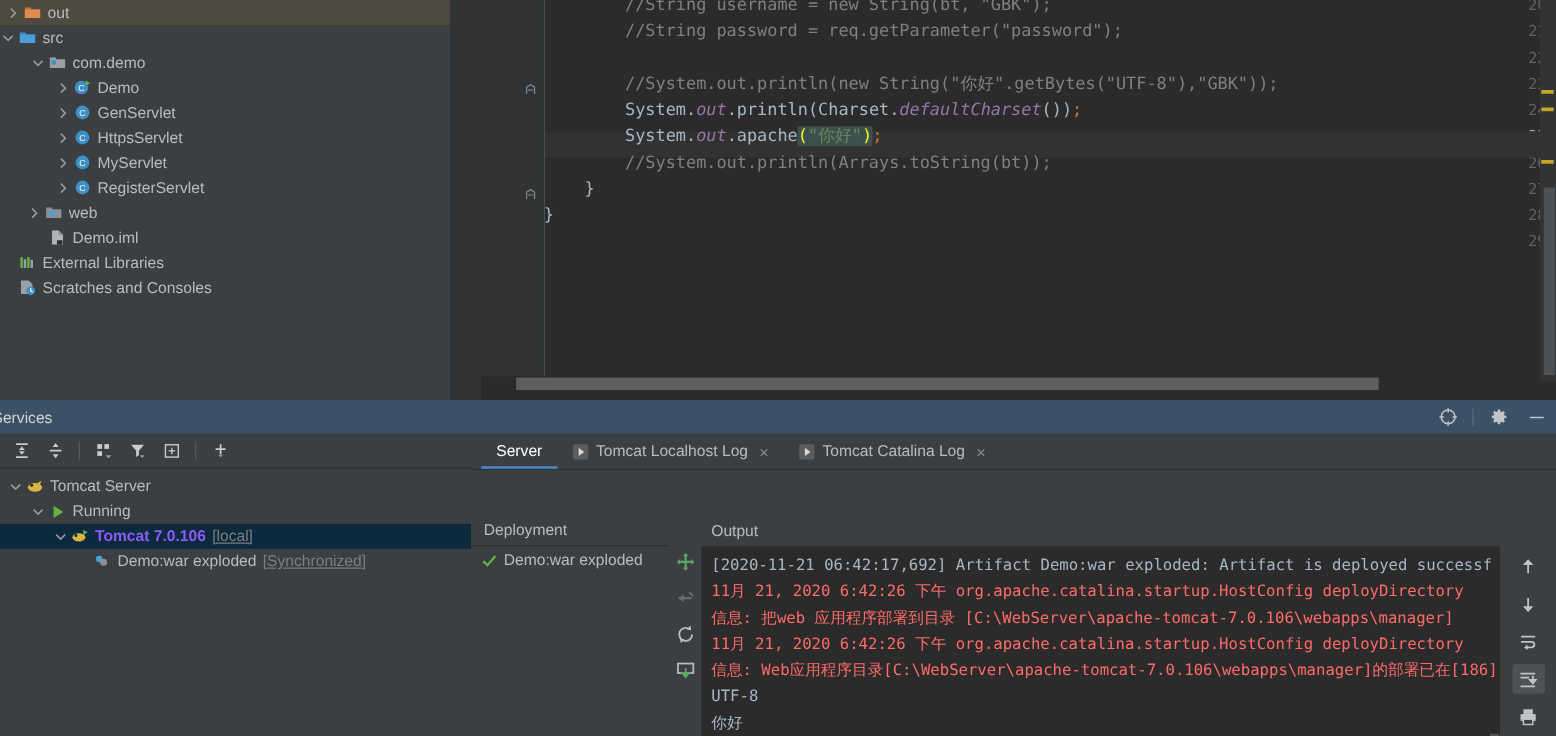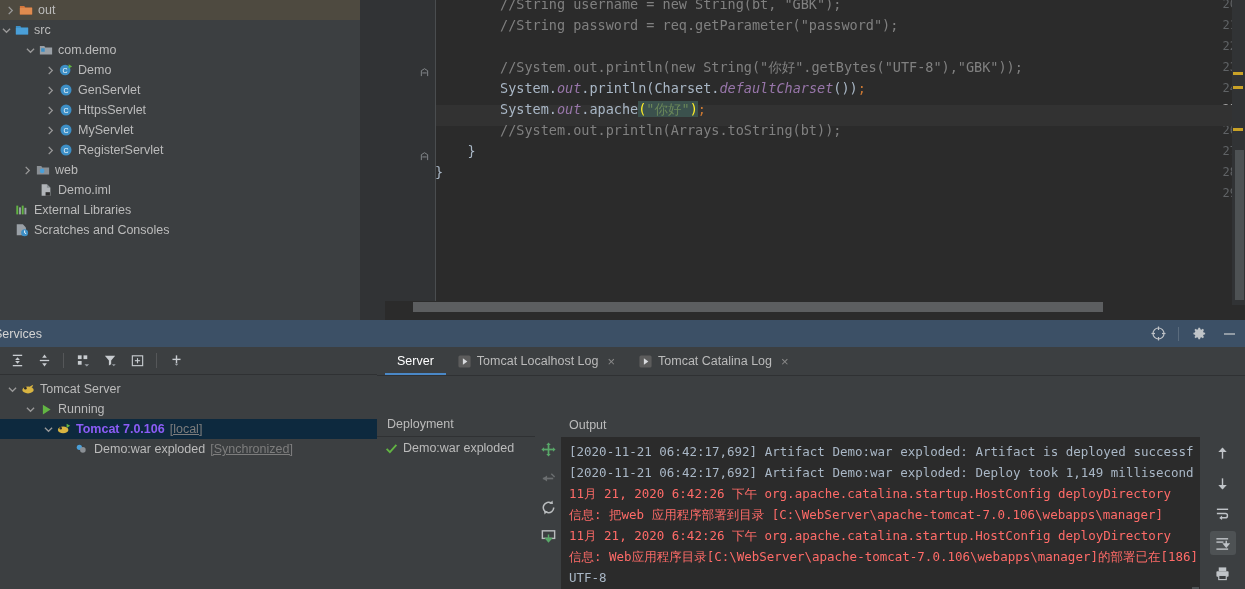--- a/index.html
+++ b/index.html
@@ -657,21 +657,20 @@
                 <path d="M9 7 v6 M6 11 l3 3.5 L12 11z" fill="#59a869" stroke="#59a869" stroke-width="1.5"></path>
               </svg>
             </div>
           </div>
 
           <div class="out-pane">
             <div class="out-title">Output</div>
             <div class="console">
               <div id="console-lines">
                   <div class="cons-line">[2020-11-21 06:42:17,692] Artifact Demo:war exploded: Artifact is deployed successf</div>
-                  <div class="cons-line">[2020-11-21 06:42:17,692] Artifact Demo:war exploded: Deploy took 1,149 millisecond</div>
                   <div class="cons-line err">11月 21, 2020 6:42:26 下午 org.apache.catalina.startup.HostConfig deployDirectory</div>
                   <div class="cons-line err">信息: 把web 应用程序部署到目录 [C:\WebServer\apache-tomcat-7.0.106\webapps\manager]</div>
                   <div class="cons-line err">11月 21, 2020 6:42:26 下午 org.apache.catalina.startup.HostConfig deployDirectory</div>
                   <div class="cons-line err">信息: Web应用程序目录[C:\WebServer\apache-tomcat-7.0.106\webapps\manager]的部署已在[186]</div>
                   <div class="cons-line">UTF-8</div>
                   <div class="cons-line">你好</div>
                   <div class="cons-line"><span class="cons-caret"></span></div>
                 </div>
               <div class="console-scroll"></div>
             </div>

